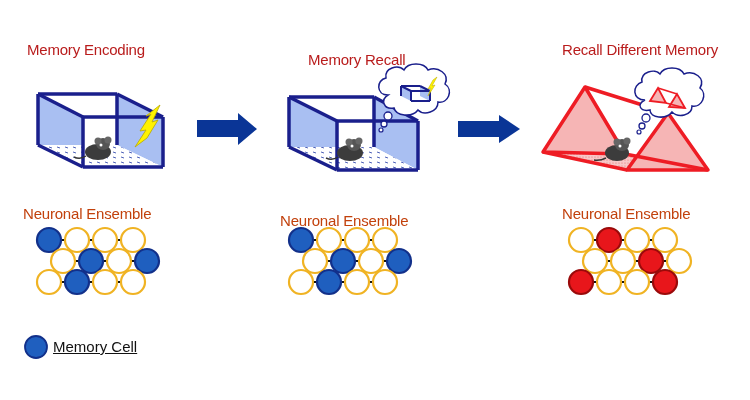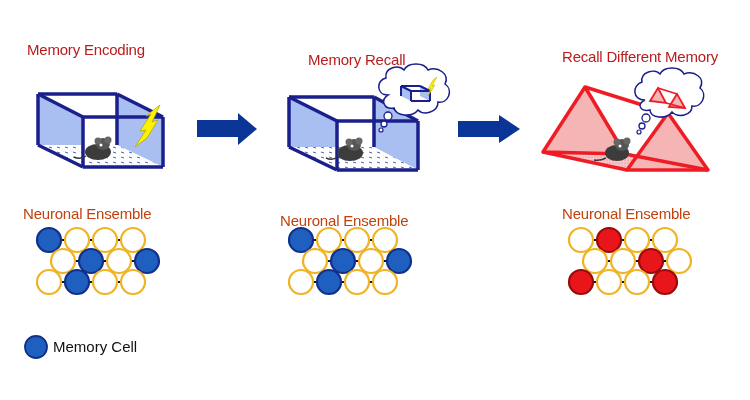--- a/index.html
+++ b/index.html
@@ -7,21 +7,21 @@
   .title { position:absolute; font-size:15px; color:#b91c1c; white-space:nowrap; letter-spacing:-0.2px; }
   .sub { position:absolute; font-size:15px; color:#c2410c; white-space:nowrap; letter-spacing:-0.2px; }
   svg { position:absolute; left:0; top:0; }
   .legend-label { position:absolute; font-size:15px; color:#111; white-space:nowrap; }
 </style>
 </head>
 <body>
 
 <div class="title" style="left:27px;top:41px;">Memory Encoding</div>
 <div class="title" style="left:308px;top:51px;">Memory Recall</div>
-<div class="title" style="left:562px;top:48px;">Recall Different Memory</div>
+<div class="title" style="left:562px;top:41px;">Recall Different Memory</div>
 
 <div class="sub" style="left:23px;top:205px;">Neuronal Ensemble</div>
 <div class="sub" style="left:280px;top:212px;">Neuronal Ensemble</div>
 <div class="sub" style="left:562px;top:205px;">Neuronal Ensemble</div>
 
 <svg width="750" height="400">
   <defs>
     <pattern id="dots" width="8" height="5" patternUnits="userSpaceOnUse">
       <rect width="8" height="5" fill="#ffffff"></rect>
       <line x1="1" y1="2" x2="4" y2="3" stroke="#3a4fb0" stroke-width="0.9"></line>
@@ -213,13 +213,13 @@
       <circle cx="679" cy="261" r="12" fill="#ffffff" stroke="#f0b323" stroke-width="2.2"></circle>
       <circle cx="581" cy="282" r="12" fill="#e8161b" stroke="#9a0a0a" stroke-width="2.2"></circle>
       <circle cx="609" cy="282" r="12" fill="#ffffff" stroke="#f0b323" stroke-width="2.2"></circle>
       <circle cx="637" cy="282" r="12" fill="#ffffff" stroke="#f0b323" stroke-width="2.2"></circle>
       <circle cx="665" cy="282" r="12" fill="#e8161b" stroke="#9a0a0a" stroke-width="2.2"></circle>
     </g>
 
   <circle cx="36" cy="347" r="11" fill="#1f5fbf" stroke="#12308a" stroke-width="1.8"></circle>
 </svg>
 
-<div class="legend-label" style="left:53px;top:338px;">Memory Cell</div>
+<div class="legend-label" style="left:53px;top:338px;text-decoration:underline;">Memory Cell</div>
 
 </body></html>

